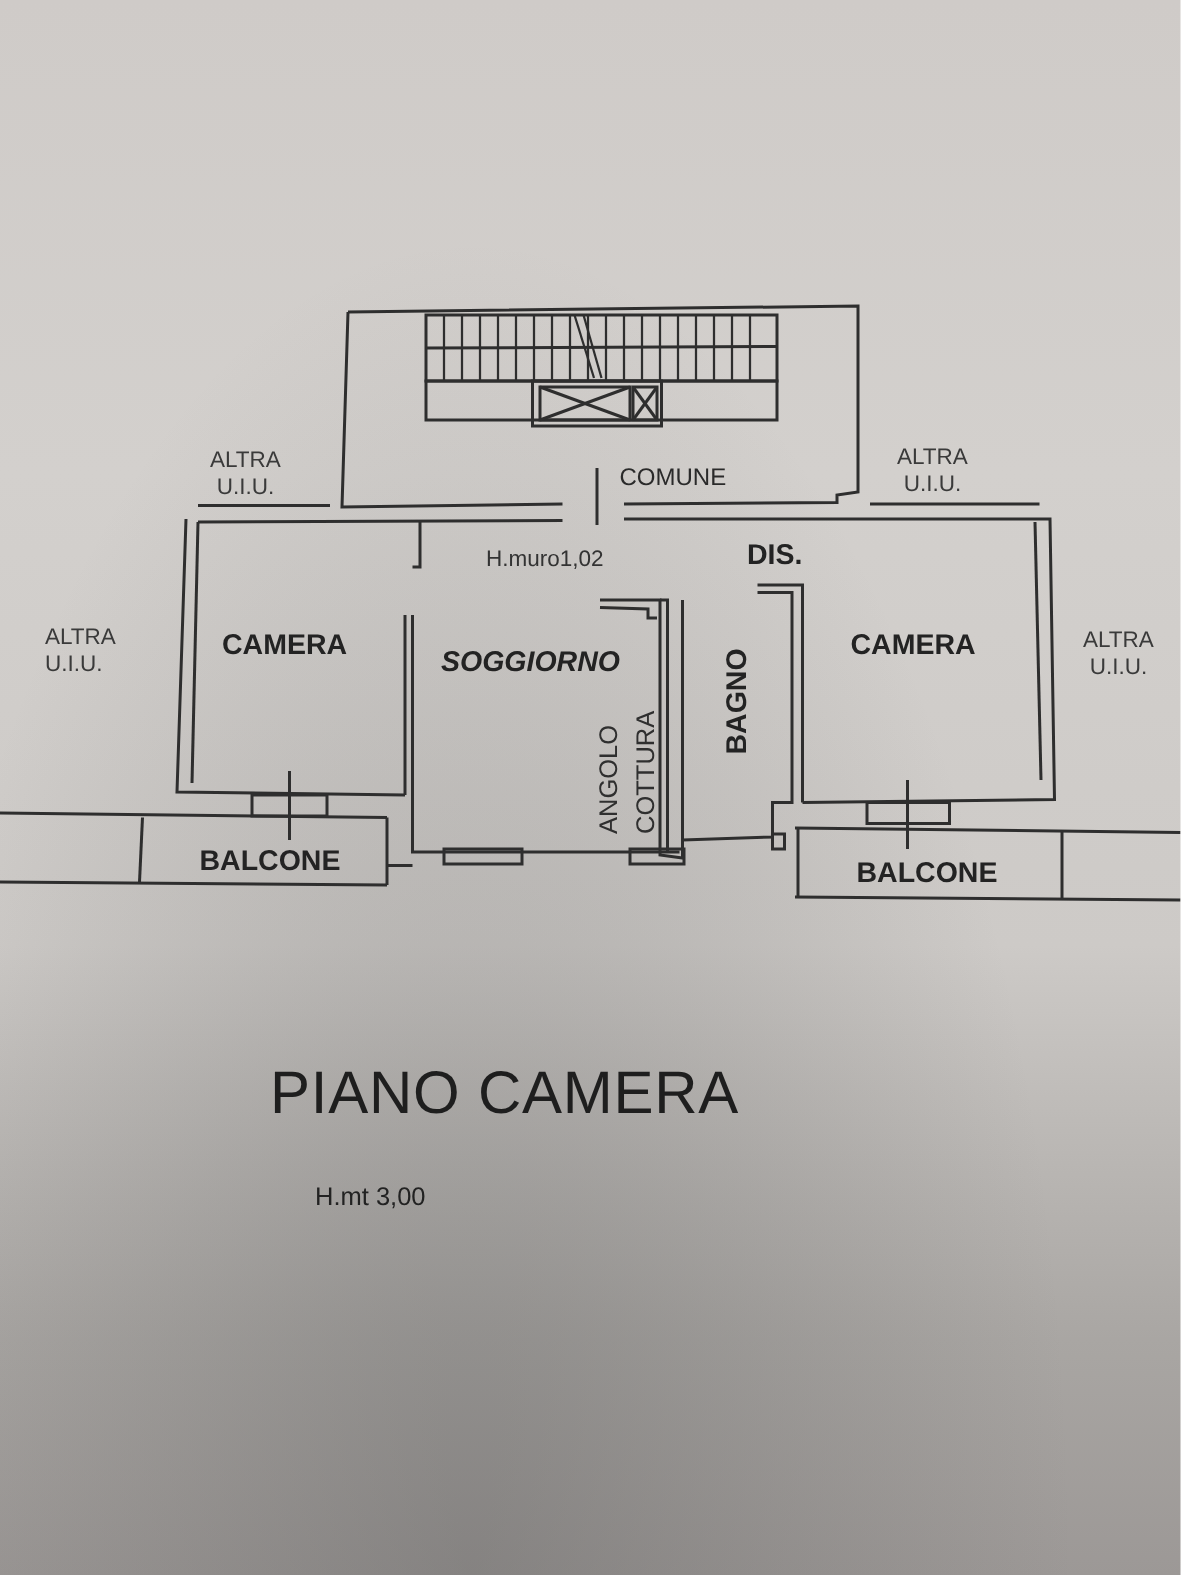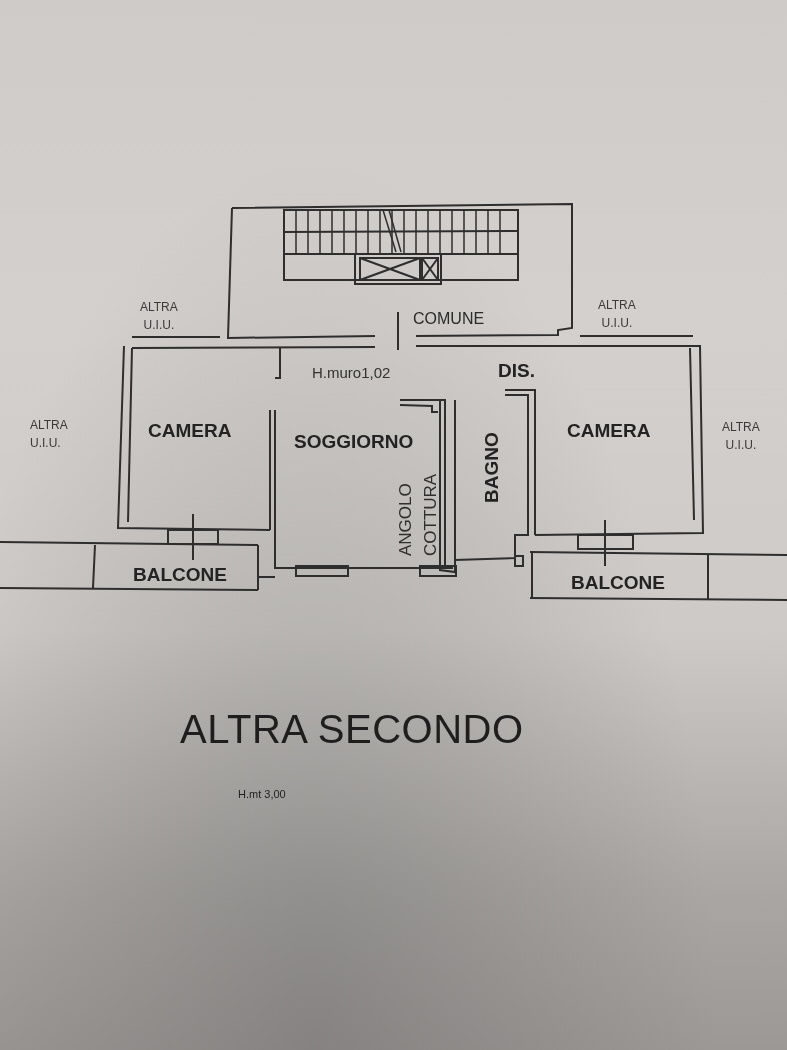--- a/index.html
+++ b/index.html
@@ -9,24 +9,24 @@
       background: linear-gradient(180deg, #cfcbc8 0%, #d3d0cd 30%, #cdcac7 60%, #a9a6a3 85%, #9c9896 100%);
     }
     .shade {
       position:absolute; inset:0;
       background: radial-gradient(ellipse at 40% 100%, rgba(90,90,90,0.35) 0%, rgba(90,90,90,0) 60%);
       pointer-events:none;
     }
     svg.plan { position:absolute; left:0; top:0; }
     .lbl { position:absolute; color:#2a2a2a; white-space:nowrap; }
     .room { font-weight:bold; font-size:19px; color:#232323; }
-    .small { font-size:12px; line-height:18px; text-align:center; color:#3a3a3a; }
+    .small { font-size:15px; line-height:18px; text-align:center; color:#3a3a3a; }
     .vert { transform-origin:left top; transform:rotate(-90deg); }
     .title { font-size:40px; color:#1e1e1e; letter-spacing:0.5px; }
-    .sub { font-size:11px; color:#222;margin-left:28px; }
+    .sub { font-size:17px; color:#222; }
   </style>
 </head>
 <body>
 
 <div class="shade"></div>
 
 <svg class="plan" width="787" height="1050" stroke="#2e2e2e" fill="none" stroke-width="2">
 
   <g>
     <polyline points="232,208 572,204 572,328 558,330 558,335 416,336"></polyline>
@@ -118,23 +118,23 @@
   <div>U.I.U.</div>
 </div>
 <div class="lbl small" style="left:722px;top:418px;">
   <div>ALTRA</div>
   <div>U.I.U.</div>
 </div>
 
 <div class="lbl" style="left:413px;top:310px;font-size:16px;">COMUNE</div>
 <div class="lbl room" style="left:148px;top:420px;">CAMERA</div>
 <div class="lbl room" style="left:567px;top:420px;">CAMERA</div>
-<div class="lbl room" style="left:294px;top:431px;">SOGGIORNO</div>
-<div class="lbl" style="left:312px;top:364px;font-size:15px;color:#333;">H.muro1,02</div>
+<div class="lbl room" style="left:294px;top:431px;font-style:italic;">SOGGIORNO</div>
+<div class="lbl" style="left:324px;top:364px;font-size:15px;color:#333;">H.muro1,02</div>
 <div class="lbl room" style="left:471px;top:360px;margin-left:27px;">DIS.</div>
 <div class="lbl vert" style="left:396px;top:556px;font-size:17px;color:#2f2f2f;">ANGOLO</div>
 <div class="lbl vert" style="left:421px;top:556px;font-size:17px;color:#2f2f2f;">COTTURA</div>
 <div class="lbl room vert" style="left:481px;top:503px;">BAGNO</div>
 <div class="lbl room" style="left:133px;top:564px;">BALCONE</div>
 <div class="lbl room" style="left:571px;top:572px;">BALCONE</div>
 
-<div class="lbl title" style="left:180px;top:707px;">ALTRA SECONDO</div>
+<div class="lbl title" style="left:180px;top:707px;">PIANO CAMERA</div>
 <div class="lbl sub" style="left:210px;top:788px;">H.mt 3,00</div>
 
 </body></html>

